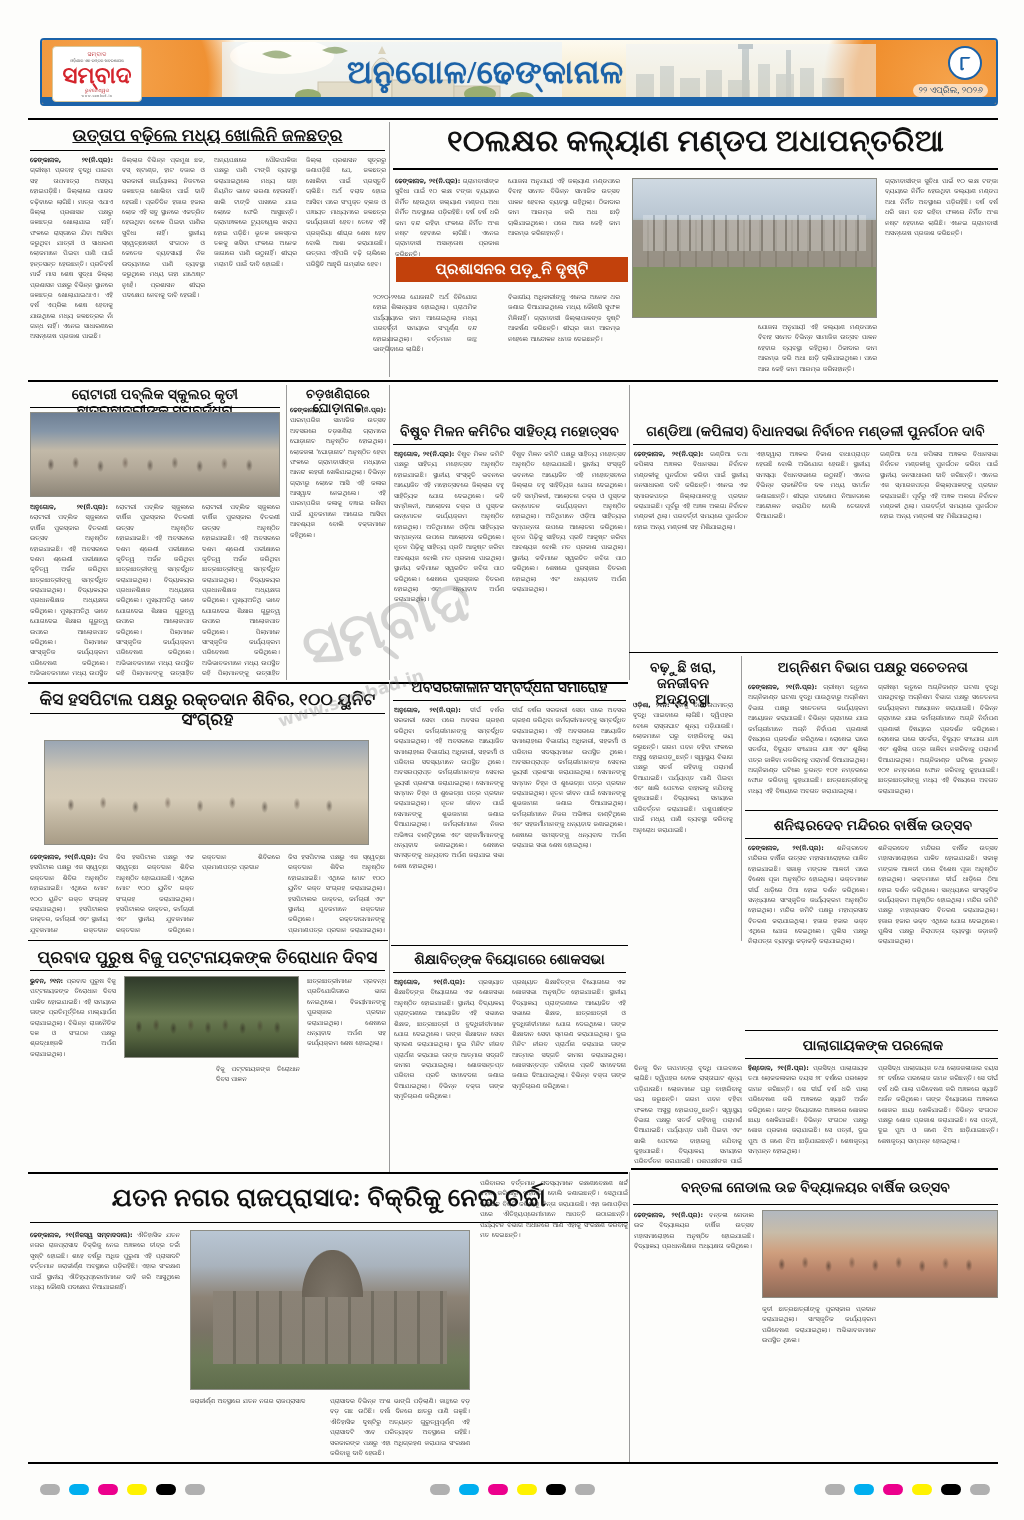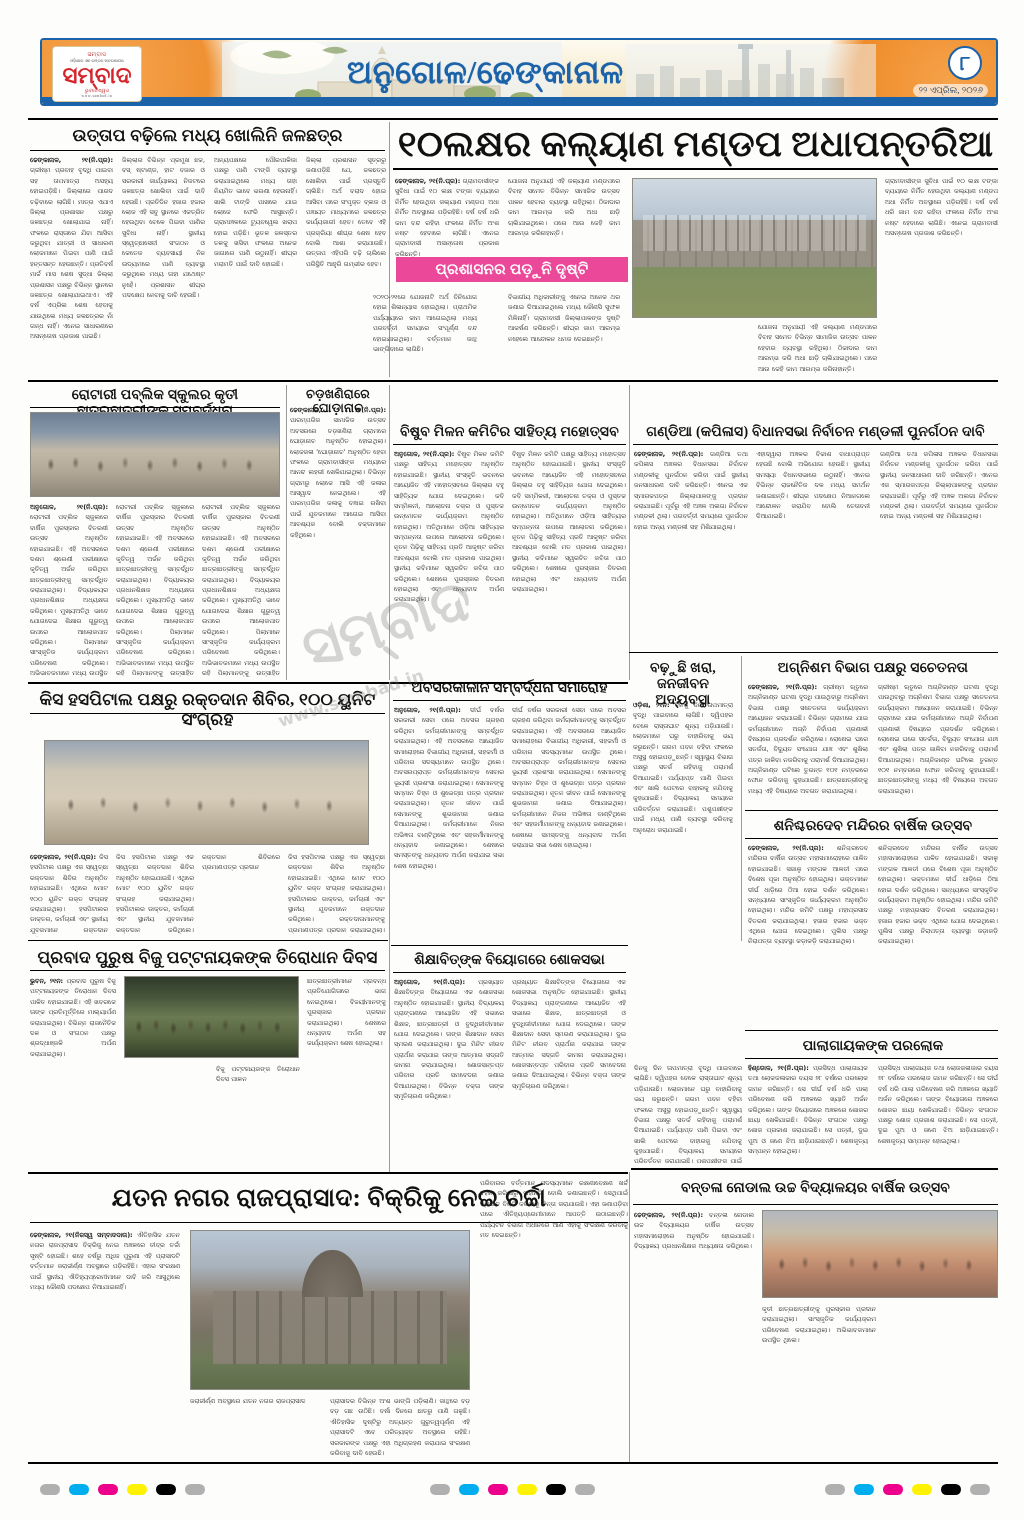--- a/index.html
+++ b/index.html
@@ -87,37 +87,37 @@
   
   .rule-h { background: #000; height: 1px; position: absolute; }
   .rule-h.thick { height: 2px; }
   .rule-v { background: #9a9a9a; width: 1px; position: absolute; }
 
   
   .hl {
     font-weight: bold; color: #111; text-align: center;
     line-height: 1.15; letter-spacing: .2px;
   }
-  .hl-xl { font-size: 36px; }
+  .hl-xl { font-size: 30px; }
   .hl-lg { font-size: 25px; }
   .hl-md { font-size: 17px; }
   .hl-sm { font-size: 14px; }
   .hl-xs { font-size: 12.5px; }
 
   
   .col-text {
     font-size: 6.4px; line-height: 1.62; text-align: justify;
     color: #2a2a2a; word-spacing: .4px;
     font-family: "DejaVu Sans", sans-serif;
     hyphens: none; overflow: hidden;
   }
   .dateline { font-weight: bold; color: #111; }
 
   .redbox {
-    background: #ec4899; color: #fff; font-weight: bold;
+    background: #c2410c; color: #fff; font-weight: bold;
     text-align: center; font-size: 15px; padding: 4px 2px;
     letter-spacing: .3px;
   }
 
   .photo {
     background: #c9c9c0; border: 1px solid #8d8d85; overflow: hidden;
     position: relative;
   }
 
   
@@ -246,21 +246,21 @@
     </div>
 
     <div class="mast-title">ଅନୁଗୋଳ/ଢେଙ୍କାନାଳ</div>
     <div class="page-num-circle">୮</div>
     <div class="mast-date">୨୨ ଏପ୍ରିଲ, ୨୦୨୬</div>
     <div class="mast-bottom-bar"></div>
   </div>
 
   <div class="rule-h thick" style="left:28px;top:118px;width:970px;"></div>
 
-  <div class="hl hl-md" style="position:absolute;left:30px;top:126px;width:355px;">ଉତ୍ତାପ ବଢ଼ିଲେ ମଧ୍ୟ ଖୋଲିନି ଜଳଛତ୍ର</div>
+  <div class="hl hl-md" style="position:absolute;left:30px;top:126px;width:355px;text-decoration:underline;">ଉତ୍ତାପ ବଢ଼ିଲେ ମଧ୍ୟ ଖୋଲିନି ଜଳଛତ୍ର</div>
   <div class="rule-h" style="left:30px;top:150px;width:355px;"></div>
   <div class="col-text" style="position:absolute;left:30px;top:155px;width:83px;height:215px;"><span class="dateline">ଢେଙ୍କାନାଳ, ୨୧(ନି.ପ୍ର):</span> <span>ଗ୍ରୀଷ୍ମ ପ୍ରବାହ ବୃଦ୍ଧି ପାଇବା ସହ ତାପମାତ୍ରା ଅସହ୍ୟ ହୋଇପଡ଼ିଛି। ଜିଲ୍ଲାରେ ପାରଦ ଚଢ଼ିବାରେ ଲାଗିଛି। ମାତ୍ର ଏଯାଏ ଜିଲ୍ଲା ପ୍ରଶାସନ ପକ୍ଷରୁ ଜଳଛତ୍ର ଖୋଲାଯାଇ ନାହିଁ। ଫଳରେ ରାସ୍ତାରେ ଯିବା ଆସିବା କରୁଥିବା ଯାତ୍ରୀ ଓ ସାଧାରଣ ଲୋକମାନେ ପିଇବା ପାଣି ପାଇଁ ହନ୍ତସନ୍ତ ହେଉଛନ୍ତି। ପ୍ରତିବର୍ଷ ମାର୍ଚ୍ଚ ମାସ ଶେଷ ସୁଦ୍ଧା ଜିଲ୍ଲା ପ୍ରଶାସନ ପକ୍ଷରୁ ବିଭିନ୍ନ ସ୍ଥାନରେ ଜଳଛତ୍ର ଖୋଲାଯାଇଥାଏ। ଏହି ବର୍ଷ ଏପ୍ରିଲ ଶେଷ ହେବାକୁ ଯାଉଥିଲେ ମଧ୍ୟ ଜଳଛତ୍ରର ନାଁ ଗନ୍ଧ ନାହିଁ। ଏନେଇ ସାଧାରଣରେ ଅସନ୍ତୋଷ ପ୍ରକାଶ ପାଇଛି।</span></div>
   <div class="col-text" style="position:absolute;left:122px;top:155px;width:83px;height:215px;">ଜିଲ୍ଲାର ବିଭିନ୍ନ ପ୍ରମୁଖ ଛକ, ବସ୍ ଷ୍ଟାଣ୍ଡ, ହାଟ ବଜାର ଓ ସରକାରୀ କାର୍ଯ୍ୟାଳୟ ନିକଟରେ ଜଳଛତ୍ର ଖୋଲିବା ପାଇଁ ଦାବି ହେଉଛି। ପ୍ରତିଦିନ ହଜାର ହଜାର ଲୋକ ଏହି ସବୁ ସ୍ଥାନରେ ଏକତ୍ରିତ ହେଉଥିବା ବେଳେ ପିଇବା ପାଣିର ସୁବିଧା ନାହିଁ। ସ୍ଥାନୀୟ ସ୍ୱେଚ୍ଛାସେବୀ ସଂଗଠନ ଓ କେତେକ ବ୍ୟବସାୟୀ ନିଜ ଉଦ୍ୟମରେ ପାଣି ବ୍ୟବସ୍ଥା କରୁଥିଲେ ମଧ୍ୟ ତାହା ଯଥେଷ୍ଟ ନୁହେଁ। ପ୍ରଶାସନ ଶୀଘ୍ର ପଦକ୍ଷେପ ନେବାକୁ ଦାବି ହେଉଛି।</div>
   <div class="col-text" style="position:absolute;left:214px;top:155px;width:83px;height:215px;">ଅନ୍ୟପକ୍ଷରେ ପୌରପାଳିକା ପକ୍ଷରୁ ପାଣି ଟାଙ୍କି ବ୍ୟବସ୍ଥା କରାଯାଇଥିଲେ ମଧ୍ୟ ତାହା ନିୟମିତ ଭାବେ ଭରଣା ହେଉନାହିଁ। ଖାଲି ଟାଙ୍କି ପାଖରେ ଯାଇ ଲୋକେ ଫେରି ଆସୁଛନ୍ତି। ଗ୍ରାମାଞ୍ଚଳରେ ଟ୍ୟୁବୱେଲ ଖରାପ ହୋଇ ପଡ଼ିଛି। ଭୂତଳ ଜଳସ୍ତର ତଳକୁ ଖସିବା ଫଳରେ ଅନେକ ଜାଗାରେ ପାଣି ଉଠୁନାହିଁ। ଶୀଘ୍ର ମରାମତି ପାଇଁ ଦାବି ହୋଇଛି।</div>
   <div class="col-text" style="position:absolute;left:306px;top:155px;width:80px;height:215px;">ଜିଲ୍ଲା ପ୍ରଶାସନ ସୂତ୍ରରୁ ଜଣାପଡ଼ିଛି ଯେ, ଜଳଛତ୍ର ଖୋଲିବା ପାଇଁ ପ୍ରସ୍ତୁତି ଚାଲିଛି। ଅର୍ଥ ବରାଦ ହୋଇ ଆସିବା ପରେ ସଂପୃକ୍ତ ବ୍ଲକ ଓ ପଞ୍ଚାୟତ ମାଧ୍ୟମରେ ଜଳଛତ୍ର କାର୍ଯ୍ୟକାରୀ ହେବ। ତେବେ ଏହି ପ୍ରକ୍ରିୟା ଶୀଘ୍ର ଶେଷ ହେବ ବୋଲି ଆଶା କରାଯାଉଛି। ଉତ୍ତାପ ଏହିପରି ବଢ଼ି ଚାଲିଲେ ପରିସ୍ଥିତି ଆହୁରି ଗମ୍ଭୀର ହେବ।</div>
 
   <div class="rule-v" style="left:389px;top:122px;height:255px;"></div>
 
   <div class="hl hl-xl" style="position:absolute;left:393px;top:124px;width:605px;">୧୦ଲକ୍ଷର କଲ୍ୟାଣ ମଣ୍ଡପ ଅଧାପନ୍ତରିଆ</div>
   <div class="rule-h thick" style="left:393px;top:168px;width:605px;"></div>
@@ -354,21 +354,21 @@
   <div class="hl hl-sm" style="position:absolute;left:393px;top:680px;width:233px;">ଅବସରକାଳୀନ ସମ୍ବର୍ଦ୍ଧନା ସମାରୋହ</div>
   <div class="rule-h" style="left:393px;top:700px;width:233px;"></div>
   <div class="col-text" style="position:absolute;left:394px;top:705px;width:110px;height:230px;"><span class="dateline">ଅନୁଗୋଳ, ୨୧(ନି.ପ୍ର):</span> <span>ଦୀର୍ଘ ବର୍ଷର ସରକାରୀ ସେବା ପରେ ଅବସର ଗ୍ରହଣ କରିଥିବା କର୍ମଚାରୀମାନଙ୍କୁ ସମ୍ବର୍ଦ୍ଧିତ କରାଯାଇଥିଲା। ଏହି ଅବସରରେ ଆୟୋଜିତ ସମାରୋହରେ ବିଭାଗୀୟ ଅଧିକାରୀ, ସହକର୍ମୀ ଓ ପରିବାର ସଦସ୍ୟମାନେ ଉପସ୍ଥିତ ଥିଲେ। ଅବସରପ୍ରାପ୍ତ କର୍ମଚାରୀମାନଙ୍କ ସେବାର ଭୂୟସୀ ପ୍ରଶଂସା କରାଯାଇଥିଲା। ସେମାନଙ୍କୁ ସମ୍ମାନ ଚିହ୍ନ ଓ ଶୁଭେଚ୍ଛା ପତ୍ର ପ୍ରଦାନ କରାଯାଇଥିଲା। ନୂତନ ଜୀବନ ପାଇଁ ସେମାନଙ୍କୁ ଶୁଭକାମନା ଜଣାଇ ଦିଆଯାଇଥିଲା। କର୍ମଚାରୀମାନେ ନିଜର ଅଭିଜ୍ଞତା ବାଣ୍ଟିଥିଲେ ଏବଂ ସହକର୍ମୀମାନଙ୍କୁ ଧନ୍ୟବାଦ ଜଣାଇଥିଲେ। ଶେଷରେ ସମସ୍ତଙ୍କୁ ଧନ୍ୟବାଦ ଅର୍ପଣ କରାଯାଇ ସଭା ଶେଷ ହୋଇଥିଲା।</span></div>
   <div class="col-text" style="position:absolute;left:512px;top:705px;width:114px;height:230px;">ଦୀର୍ଘ ବର୍ଷର ସରକାରୀ ସେବା ପରେ ଅବସର ଗ୍ରହଣ କରିଥିବା କର୍ମଚାରୀମାନଙ୍କୁ ସମ୍ବର୍ଦ୍ଧିତ କରାଯାଇଥିଲା। ଏହି ଅବସରରେ ଆୟୋଜିତ ସମାରୋହରେ ବିଭାଗୀୟ ଅଧିକାରୀ, ସହକର୍ମୀ ଓ ପରିବାର ସଦସ୍ୟମାନେ ଉପସ୍ଥିତ ଥିଲେ। ଅବସରପ୍ରାପ୍ତ କର୍ମଚାରୀମାନଙ୍କ ସେବାର ଭୂୟସୀ ପ୍ରଶଂସା କରାଯାଇଥିଲା। ସେମାନଙ୍କୁ ସମ୍ମାନ ଚିହ୍ନ ଓ ଶୁଭେଚ୍ଛା ପତ୍ର ପ୍ରଦାନ କରାଯାଇଥିଲା। ନୂତନ ଜୀବନ ପାଇଁ ସେମାନଙ୍କୁ ଶୁଭକାମନା ଜଣାଇ ଦିଆଯାଇଥିଲା। କର୍ମଚାରୀମାନେ ନିଜର ଅଭିଜ୍ଞତା ବାଣ୍ଟିଥିଲେ ଏବଂ ସହକର୍ମୀମାନଙ୍କୁ ଧନ୍ୟବାଦ ଜଣାଇଥିଲେ। ଶେଷରେ ସମସ୍ତଙ୍କୁ ଧନ୍ୟବାଦ ଅର୍ପଣ କରାଯାଇ ସଭା ଶେଷ ହୋଇଥିଲା।</div>
 
   <div class="rule-h" style="left:28px;top:940px;width:360px;"></div>
   <div class="rule-h" style="left:391px;top:945px;width:237px;"></div>
 
   <div class="hl hl-md" style="position:absolute;left:30px;top:948px;width:355px;">ପ୍ରବାଦ ପୁରୁଷ ବିଜୁ ପଟ୍ଟନାୟକଙ୍କ ତିରୋଧାନ ଦିବସ</div>
   <div class="rule-h" style="left:30px;top:970px;width:355px;"></div>
-  <div class="col-text" style="position:absolute;left:30px;top:976px;width:86px;height:190px;"><span class="dateline">ଭୁବନ, ୨୧ନ:</span> <span>ପ୍ରବାଦ ପୁରୁଷ ବିଜୁ ପଟ୍ଟନାୟକଙ୍କ ତିରୋଧାନ ଦିବସ ପାଳିତ ହୋଇଯାଇଛି। ଏହି ଖବରକେ ତାଙ୍କ ପ୍ରତିମୂର୍ତ୍ତିରେ ମାଲ୍ୟାର୍ପଣ କରାଯାଇଥିଲା। ବିଭିନ୍ନ ରାଜନୈତିକ ଦଳ ଓ ସଂଗଠନ ପକ୍ଷରୁ ଶ୍ରଦ୍ଧାଞ୍ଜଳି ଅର୍ପଣ କରାଯାଇଥିଲା।</span></div>
+  <div class="col-text" style="position:absolute;left:30px;top:976px;width:86px;height:190px;"><span class="dateline">ଭୁବନ, ୨୧ନ:</span> <span>ପ୍ରବାଦ ପୁରୁଷ ବିଜୁ ପଟ୍ଟନାୟକଙ୍କ ତିରୋଧାନ ଦିବସ ପାଳିତ ହୋଇଯାଇଛି। ଏହି ସମୟରେ ତାଙ୍କ ପ୍ରତିମୂର୍ତ୍ତିରେ ମାଲ୍ୟାର୍ପଣ କରାଯାଇଥିଲା। ବିଭିନ୍ନ ରାଜନୈତିକ ଦଳ ଓ ସଂଗଠନ ପକ୍ଷରୁ ଶ୍ରଦ୍ଧାଞ୍ଜଳି ଅର୍ପଣ କରାଯାଇଥିଲା।</span></div>
   <div class="photo ph-stage" style="position:absolute;left:124px;top:976px;width:175px;height:82px;">
     <div class="ph-overlay-people"></div>
   </div>
   <div class="col-text" style="position:absolute;left:216px;top:1064px;width:84px;height:102px;">ବିଜୁ ପଟ୍ଟନାୟକଙ୍କ ତିରୋଧାନ ଦିବସ ପାଳନ</div>
   <div class="col-text" style="position:absolute;left:307px;top:976px;width:79px;height:190px;">ଛାତ୍ରଛାତ୍ରୀମାନେ ପ୍ରବନ୍ଧ ପ୍ରତିଯୋଗିତାରେ ଭାଗ ନେଇଥିଲେ। ବିଜୟୀମାନଙ୍କୁ ପୁରସ୍କାର ପ୍ରଦାନ କରାଯାଇଥିଲା। ଶେଷରେ ଧନ୍ୟବାଦ ଅର୍ପଣ ସହ କାର୍ଯ୍ୟକ୍ରମ ଶେଷ ହୋଇଥିଲା।</div>
 
   <div class="hl hl-sm" style="position:absolute;left:393px;top:952px;width:233px;">ଶିକ୍ଷାବିତ୍‌ଙ୍କ ବିୟୋଗରେ ଶୋକସଭା</div>
   <div class="rule-h" style="left:393px;top:972px;width:233px;"></div>
   <div class="col-text" style="position:absolute;left:394px;top:977px;width:110px;height:190px;"><span class="dateline">ଅନୁଗୋଳ, ୨୧(ନି.ପ୍ର):</span> <span>ପ୍ରଖ୍ୟାତ ଶିକ୍ଷାବିତ୍‌ଙ୍କ ବିୟୋଗରେ ଏକ ଶୋକସଭା ଅନୁଷ୍ଠିତ ହୋଇଯାଇଛି। ସ୍ଥାନୀୟ ବିଦ୍ୟାଳୟ ପ୍ରାଙ୍ଗଣରେ ଆୟୋଜିତ ଏହି ସଭାରେ ଶିକ୍ଷକ, ଛାତ୍ରଛାତ୍ରୀ ଓ ବୁଦ୍ଧିଜୀବୀମାନେ ଯୋଗ ଦେଇଥିଲେ। ତାଙ୍କ ଶିକ୍ଷାଦାନ ସେବା ସ୍ମରଣ କରାଯାଇଥିଲା। ଦୁଇ ମିନିଟ ନୀରବ ପ୍ରାର୍ଥନା କରାଯାଇ ତାଙ୍କ ଆତ୍ମାର ସଦ୍‌ଗତି କାମନା କରାଯାଇଥିଲା। ଶୋକସନ୍ତପ୍ତ ପରିବାର ପ୍ରତି ସମବେଦନା ଜଣାଇ ଦିଆଯାଇଥିଲା। ବିଭିନ୍ନ ବକ୍ତା ତାଙ୍କ ସ୍ମୃତିଚାରଣ କରିଥିଲେ।</span></div>
   <div class="col-text" style="position:absolute;left:512px;top:977px;width:114px;height:190px;">ପ୍ରଖ୍ୟାତ ଶିକ୍ଷାବିତ୍‌ଙ୍କ ବିୟୋଗରେ ଏକ ଶୋକସଭା ଅନୁଷ୍ଠିତ ହୋଇଯାଇଛି। ସ୍ଥାନୀୟ ବିଦ୍ୟାଳୟ ପ୍ରାଙ୍ଗଣରେ ଆୟୋଜିତ ଏହି ସଭାରେ ଶିକ୍ଷକ, ଛାତ୍ରଛାତ୍ରୀ ଓ ବୁଦ୍ଧିଜୀବୀମାନେ ଯୋଗ ଦେଇଥିଲେ। ତାଙ୍କ ଶିକ୍ଷାଦାନ ସେବା ସ୍ମରଣ କରାଯାଇଥିଲା। ଦୁଇ ମିନିଟ ନୀରବ ପ୍ରାର୍ଥନା କରାଯାଇ ତାଙ୍କ ଆତ୍ମାର ସଦ୍‌ଗତି କାମନା କରାଯାଇଥିଲା। ଶୋକସନ୍ତପ୍ତ ପରିବାର ପ୍ରତି ସମବେଦନା ଜଣାଇ ଦିଆଯାଇଥିଲା। ବିଭିନ୍ନ ବକ୍ତା ତାଙ୍କ ସ୍ମୃତିଚାରଣ କରିଥିଲେ।</div>

